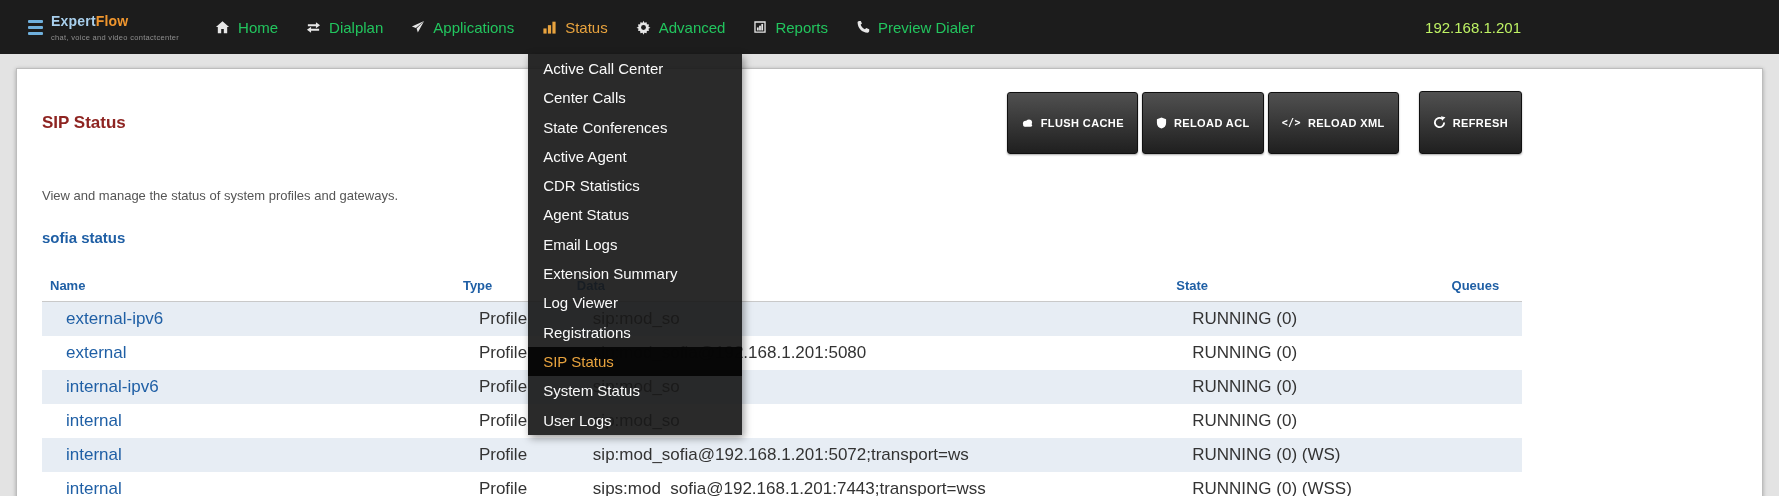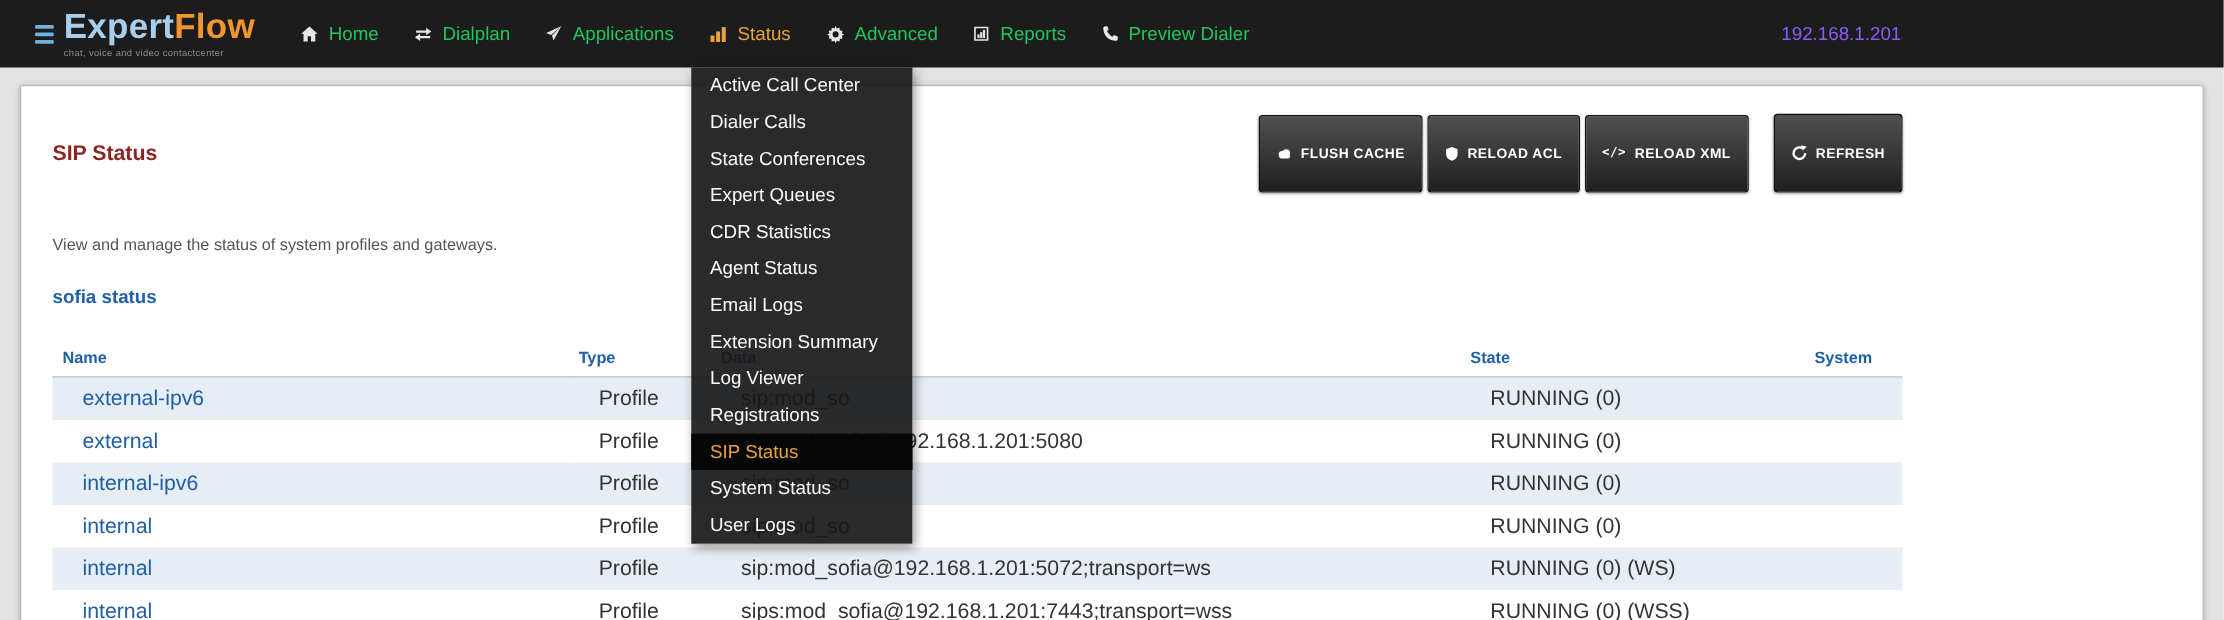--- a/index.html
+++ b/index.html
@@ -19,42 +19,42 @@
 
   
   .navbar{
     height:54px;background:var(--navbar-bg);
     display:flex;align-items:stretch;padding-left:28px;
     position:relative;z-index:50;
   }
   .logo{display:flex;align-items:center;gap:8px;margin-right:22px;cursor:pointer}
   .logo-mark{display:flex;flex-direction:column;gap:3px}
   .logo-mark i{display:block;width:15px;height:3px;background:#6fb0dd;border-radius:1px}
-  .brand{font-size:28px;font-weight:bold;letter-spacing:.2px;line-height:1;white-space:nowrap}
+  .brand{font-size:14px;font-weight:bold;letter-spacing:.2px;line-height:1;white-space:nowrap}
   .brand .b1{color:#a8cfec}
   .brand .b2{color:#f0962e}
   .tagline{font-size:7.5px;color:#8f8f8f;margin-top:3px;letter-spacing:.3px;white-space:nowrap}
 
   .nav{display:flex;align-items:stretch}
   .nav-item{
     display:flex;align-items:center;gap:8px;padding:0 14px;
     color:#22c55e;font-size:15px;text-decoration:none;cursor:pointer;
     position:relative;white-space:nowrap;
   }
   .nav-item .nav-icon{display:flex;align-items:center;color:#e6e6e6}
   .nav-item.active{color:var(--accent)}
   .nav-item.active .nav-icon{color:var(--accent)}
   .server-address{
     margin-left:auto;margin-right:258px;
-    display:flex;align-items:center;color:#8b5cf6;font-size:15px;cursor:pointer;
+    display:flex;align-items:center;color:#bef264;font-size:15px;cursor:pointer;
   }
 
   
   .dropdown{
-    position:absolute;top:54px;left:0;width:177px;
+    position:absolute;top:54px;left:0;width:214px;
     background:rgba(24,24,24,0.92);
     box-shadow:2px 3px 8px rgba(0,0,0,0.4);
     z-index:60;
   }
   .menu-item{
     padding:7px 15px;font-size:15px;line-height:15.3px;
     color:#fafafa;cursor:pointer;white-space:nowrap;
   }
   .menu-item.active{color:var(--accent);background:rgba(5,5,5,0.95)}
 
@@ -149,23 +149,23 @@
         <svg viewBox="0 0 16 16" width="15" height="15">
             <rect x="1.5" y="9" width="3.4" height="5.5" fill="currentColor"></rect>
             <rect x="6.3" y="5.5" width="3.4" height="9" fill="currentColor"></rect>
             <rect x="11.1" y="1.8" width="3.4" height="12.7" fill="currentColor"></rect>
           </svg>
       </span>
       <span>Status</span>
 
       <div class="dropdown">
         <div class="menu-item">Active Call Center</div>
-        <div class="menu-item">Dialer Calls</div>
+        <div class="menu-item">Center Calls</div>
         <div class="menu-item">State Conferences</div>
-        <div class="menu-item">Expert Queues</div>
+        <div class="menu-item">Active Agent</div>
         <div class="menu-item">CDR Statistics</div>
         <div class="menu-item">Agent Status</div>
         <div class="menu-item">Email Logs</div>
         <div class="menu-item">Extension Summary</div>
         <div class="menu-item">Log Viewer</div>
         <div class="menu-item">Registrations</div>
         <div class="menu-item active">SIP Status</div>
         <div class="menu-item">System Status</div>
         <div class="menu-item">User Logs</div>
       </div>
@@ -263,21 +263,21 @@
             <col style="width:40.5%">
             <col style="width:18.6%">
             <col style="width:5.3%">
         </colgroup>
         <thead>
           <tr>
             <th>Name</th>
             <th>Type</th>
             <th>Data</th>
             <th>State</th>
-            <th>System</th>
+            <th>Queues</th>
           </tr>
         </thead>
         <tbody>
           <tr class="stripe">
             <td><a>external-ipv6</a></td>
             <td>Profile</td>
             <td>sip:mod_so</td>
             <td>RUNNING (0)</td>
             <td></td>
           </tr>

